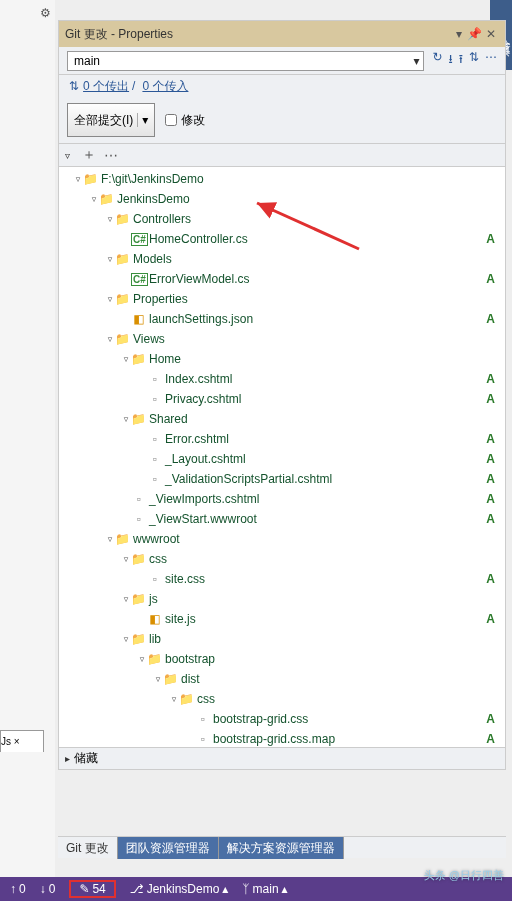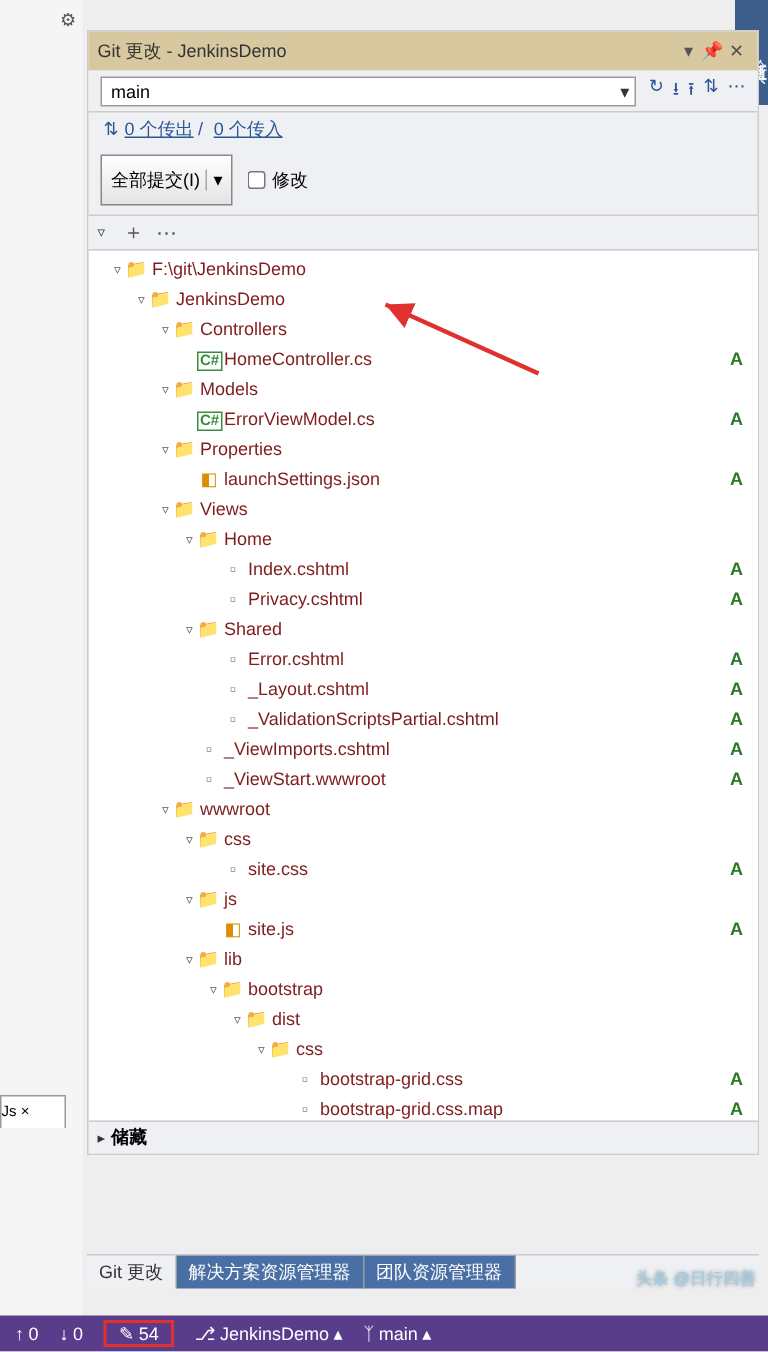--- a/index.html
+++ b/index.html
@@ -27,51 +27,51 @@
 .modify input{width:12px;height:12px}
 .section-hdr{display:flex;align-items:center;height:24px;padding:0 6px;background:#eef0f3;border-top:1px solid #ccc;border-bottom:1px solid #ccc}
 .section-hdr .tri{margin-right:4px;font-size:10px;color:#333}
 .section-hdr .lbl{flex:1;font-weight:bold}
 .section-hdr .act{color:#555;margin-left:8px;cursor:pointer;font-size:14px}
 .tree{background:#fff;overflow:auto;height:580px;padding:2px 0}
 .tree-row{display:flex;align-items:center;height:20px;position:relative;white-space:nowrap}
 .tree-row .ind{display:inline-block}
 .tree-row .exp{width:10px;display:inline-block;font-size:9px;color:#555;cursor:pointer;text-align:center}
 .tree-row .ico{width:16px;display:inline-block;text-align:center;margin-right:2px}
-.tree-row .txt{color:#7f1d1d}
+.tree-row .txt{color:#14532d}
 .tree-row .badge{position:absolute;right:10px;color:#2a7a2a;font-weight:bold}
 .folder{color:#d9a441}
 .csfile{color:#388e3c;font-size:10px;font-weight:bold;border:1px solid #388e3c;padding:0 1px;background:#fff}
 .file-ico{color:#888}
 .js-ico{color:#d98f00}
 .bottom-tabs{position:absolute;left:58px;right:6px;top:836px;height:22px;display:flex;background:#eef0f3;border-top:1px solid #ccc}
 .btab{padding:0 8px;height:22px;line-height:22px;border-right:1px solid #999;color:#333;cursor:pointer}
 .btab.active{background:#4a6fa5;color:#fff}
 .statusbar{position:absolute;left:0;right:0;bottom:0;height:24px;background:#5a3d8a;color:#fff;display:flex;align-items:center;padding:0 10px;gap:14px;font-size:11px}
 .statusbar .sitem{display:flex;align-items:center;gap:3px;cursor:pointer}
 .pencil-box{border:2px solid #e03030;padding:0 8px;height:18px;display:flex;align-items:center}
-.watermark{position:absolute;right:8px;bottom:41px;color:#9acfea;font-size:11px;text-shadow:0 0 3px rgba(0,0,0,.5)}
+.watermark{position:absolute;right:8px;bottom:18px;color:#9acfea;font-size:11px;text-shadow:0 0 3px rgba(0,0,0,.5)}
 .side-tool{position:absolute;right:0;top:0;width:22px;height:70px;background:#3d5d8a;color:#fff;writing-mode:vertical-rl;text-align:center;font-size:11px;padding:4px 0;letter-spacing:2px}
 .arrow-svg{position:absolute;left:190px;top:178px;pointer-events:none}
 .stash-hdr{display:flex;align-items:center;height:22px;padding:0 6px;background:#eef0f3;border-top:1px solid #ccc}
 .stash-hdr .tri{margin-right:4px;font-size:10px;color:#333}
-.stash-hdr .lbl{font-weight:bold}
+.stash-hdr .lbl{font-weight:normal}
 </style>
 </head>
 <body>
 
 <div class="left-strip"></div>
 <div class="left-gear">⚙</div>
 <div class="left-tab">Js ×</div>
 
 <div class="side-tool">诊断工具</div>
 
 <div class="panel">
   <div class="panel-header">
-    <span class="title">Git 更改 - JenkinsDemo</span>
+    <span class="title">Git 更改 - Properties</span>
     <span class="hicon">▾</span>
     <span class="hicon">📌</span>
     <span class="hicon">✕</span>
   </div>
 
   <div class="branch-row">
     <div class="branch-select">
       <span>main</span>
     </div>
     <div class="git-icons">
@@ -309,22 +309,22 @@
     </div>
 
   <div class="stash-hdr">
     <span class="tri">▸</span>
     <span class="lbl">储藏</span>
   </div>
 </div>
 
 <div class="bottom-tabs">
   <div class="btab">Git 更改</div>
+  <div class="btab" style="background:#4a6fa5;color:#fff">团队资源管理器</div>
   <div class="btab active">解决方案资源管理器</div>
-  <div class="btab" style="background:#4a6fa5;color:#fff">团队资源管理器</div>
 </div>
 
 <div class="statusbar">
   <span class="sitem">↑ <span>0</span></span>
   <span class="sitem">↓ <span>0</span></span>
   <span class="sitem pencil-box">✎ <span>54</span></span>
   <span class="sitem">⎇ <span>JenkinsDemo</span> ▴</span>
   <span class="sitem">ᛉ <span>main</span> ▴</span>
 </div>
 

